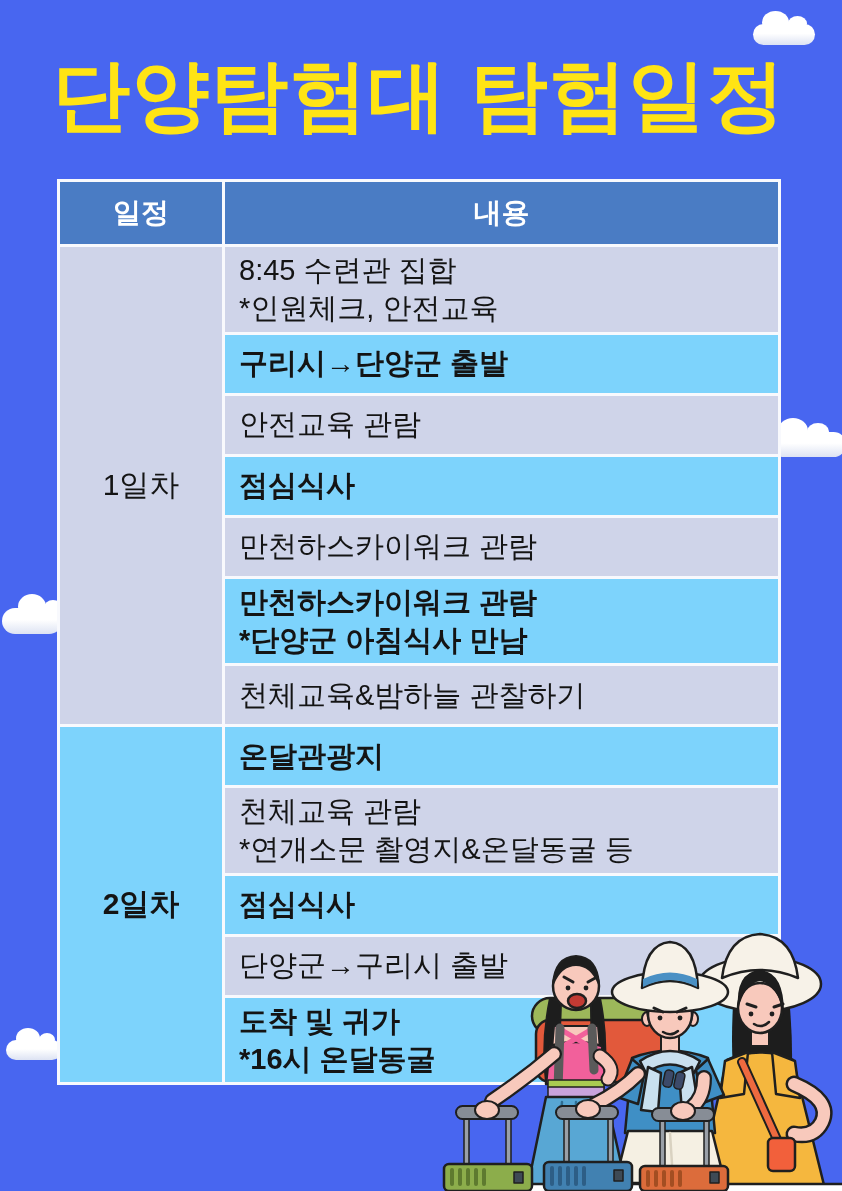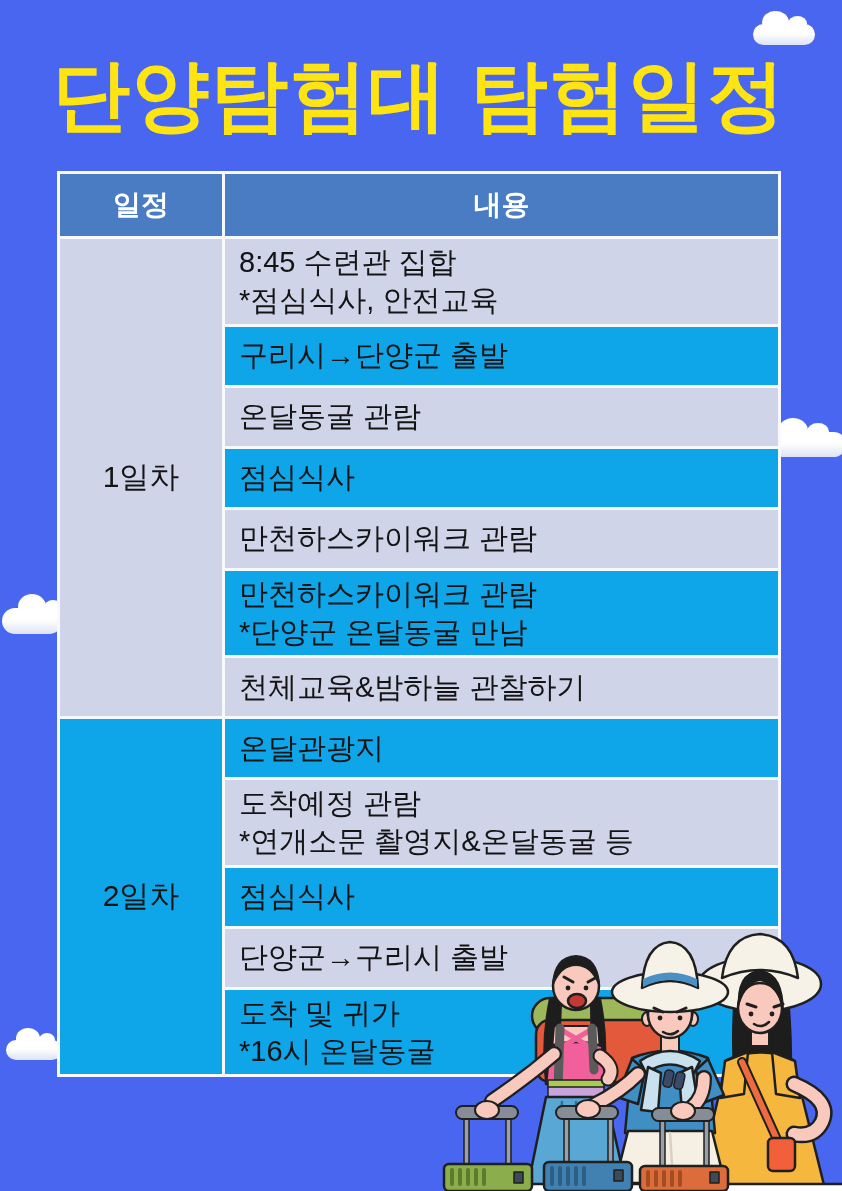--- a/index.html
+++ b/index.html
@@ -24,42 +24,42 @@
   .c4::before{width:24px;height:21px;left:10px;top:-12px;}
   .c4::after{width:16px;height:13px;left:33px;top:-7px;}
   
   .title{
     position:absolute;left:0;right:4px;top:44px;margin:0;
     text-align:center;font-size:78px;font-weight:900;letter-spacing:1px;
     color:#FFE414;
   }
   
   table.schedule{
-    position:absolute;left:57px;top:171px;width:724px;
+    position:absolute;left:57px;top:179px;width:724px;
     border-collapse:separate;border-spacing:3px;
     background:#F8F9FD;table-layout:fixed;
   }
   table.schedule col.day-col{width:162px;}
   th{
     background:#4A7CC4;color:#FFFFFF;font-size:28px;font-weight:700;
     text-align:center;padding:0;
   }
   thead tr{height:62px;}
   tr.single{height:58px;}
   tr.twoline{height:84px;}
   td{padding:0;vertical-align:middle;}
   td.day{
     text-align:center;font-size:30px;color:#141414;
   }
   td.content{
     font-size:29px;color:#141414;text-align:left;
     padding:4px 8px 4px 14px;line-height:1.32;
   }
   .bg-dark{background:#CFD4E9;}
-  .bg-light{background:#0ea5e9;}
+  .bg-light{background:#7dd3fc;font-weight:bold;}
   
   .travelers{position:absolute;right:0;bottom:0;}
 </style>
 </head>
 <body>
 
 <div class="poster">
 
   <div class="cloud c1"></div>
   <div class="cloud c3"></div>
@@ -79,64 +79,64 @@
         <th>일정</th>
         <th>내용</th>
       </tr>
     </thead>
     <tbody>
 
       <tr class="twoline">
         <td class="day bg-dark" rowspan="7">1일차</td>
         <td class="content bg-dark">
           <div>8:45 수련관 집합</div>
-          <div>*점심식사, 안전교육</div>
+          <div>*인원체크, 안전교육</div>
         </td>
       </tr>
       <tr class="single">
         <td class="content bg-light">
           <div>구리시→단양군 출발</div>
         </td>
       </tr>
       <tr class="single">
         <td class="content bg-dark">
-          <div>온달동굴 관람</div>
+          <div>안전교육 관람</div>
         </td>
       </tr>
       <tr class="single">
         <td class="content bg-light">
           <div>점심식사</div>
         </td>
       </tr>
       <tr class="single">
         <td class="content bg-dark">
           <div>만천하스카이워크 관람</div>
         </td>
       </tr>
       <tr class="twoline">
         <td class="content bg-light">
           <div>만천하스카이워크 관람</div>
-          <div>*단양군 온달동굴 만남</div>
+          <div>*단양군 아침식사 만남</div>
         </td>
       </tr>
       <tr class="single">
         <td class="content bg-dark">
           <div>천체교육&amp;밤하늘 관찰하기</div>
         </td>
       </tr>
 
       <tr class="single">
         <td class="day bg-light" rowspan="5">2일차</td>
         <td class="content bg-light">
           <div>온달관광지</div>
         </td>
       </tr>
       <tr class="twoline">
         <td class="content bg-dark">
-          <div>도착예정 관람</div>
+          <div>천체교육 관람</div>
           <div>*연개소문 촬영지&amp;온달동굴 등</div>
         </td>
       </tr>
       <tr class="single">
         <td class="content bg-light">
           <div>점심식사</div>
         </td>
       </tr>
       <tr class="single">
         <td class="content bg-dark">

